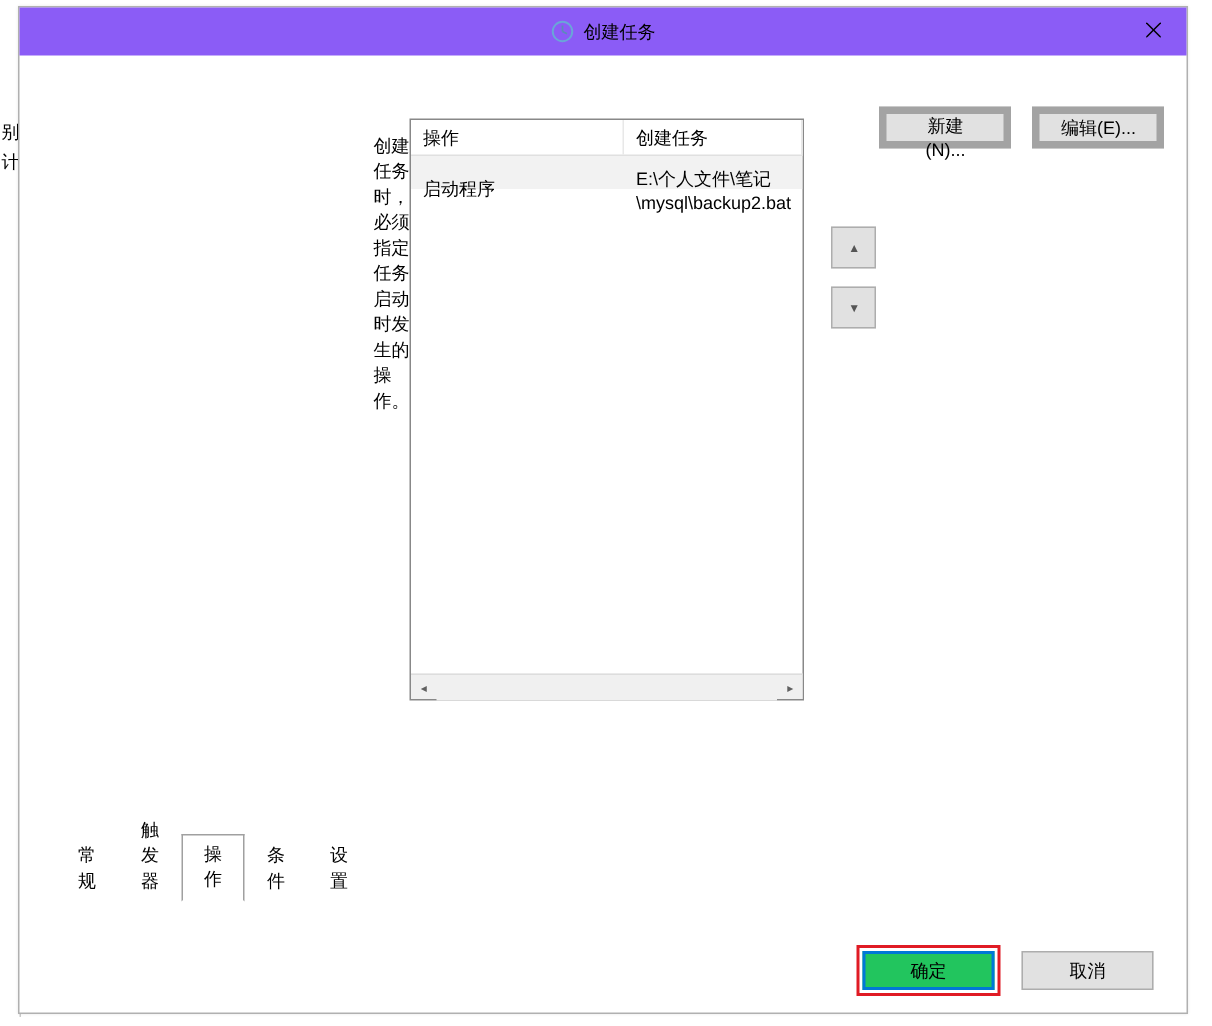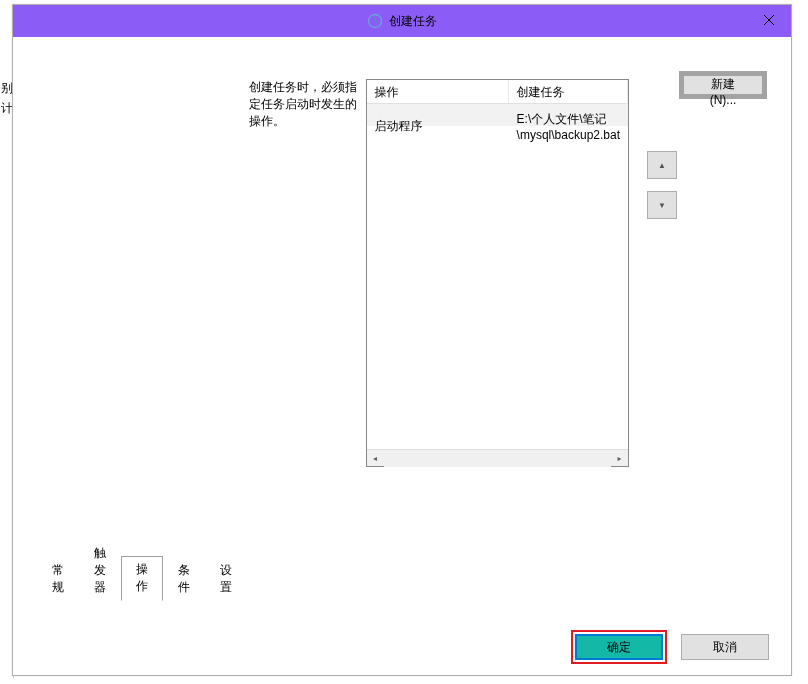--- a/index.html
+++ b/index.html
@@ -115,21 +115,21 @@
     .tab.active {
       border: 1px solid #a0a0a0;
       border-bottom: 1px solid #fff;
       background: #fff;
       z-index: 2;
     }
     .tab:not(.active) {
       border-bottom: none;
     }
     .description {
-      margin-top: 24px;
+      margin-top: 34px;
       margin-bottom: 18px;
       font-size: 12px;
       color: #000;
       padding-left: 2px;
     }
     .table-area {
       flex: 1;
       display: flex;
       gap: 18px;
       margin-top: 24px;
@@ -253,21 +253,21 @@
       height: 26px;
       background: #e1e1e1;
       border: 1px solid #adadad;
       font-size: 12px;
       color: #000;
       cursor: pointer;
       font-family: inherit;
     }
     .footer-btn.primary {
       border: 2px solid #0078d7;
-      background: #14b8a6;
+      background: #22c55e;
       position: relative;
     }
     .red-highlight {
       position: absolute;
       border: 2px solid #e01b24;
       pointer-events: none;
     }
   </style>
 </head>
 <body>
@@ -335,20 +335,21 @@
           <span>▲</span>
         </div>
         <div class="side-btn">
           <span>▼</span>
         </div>
       </div>
     </div>
 
     <div class="action-row">
       <button class="action-btn">新建(N)...</button>
+      <button class="action-btn">编辑(E)...</button>
     </div>
 
   </div>
 
   <div class="dialog-footer">
     <div style="position:relative;">
       <button class="footer-btn primary">确定</button>
       <div class="red-highlight" style="left:-4px; top:-4px; width:96px; height:34px;"></div>
     </div>
     <button class="footer-btn">取消</button>

